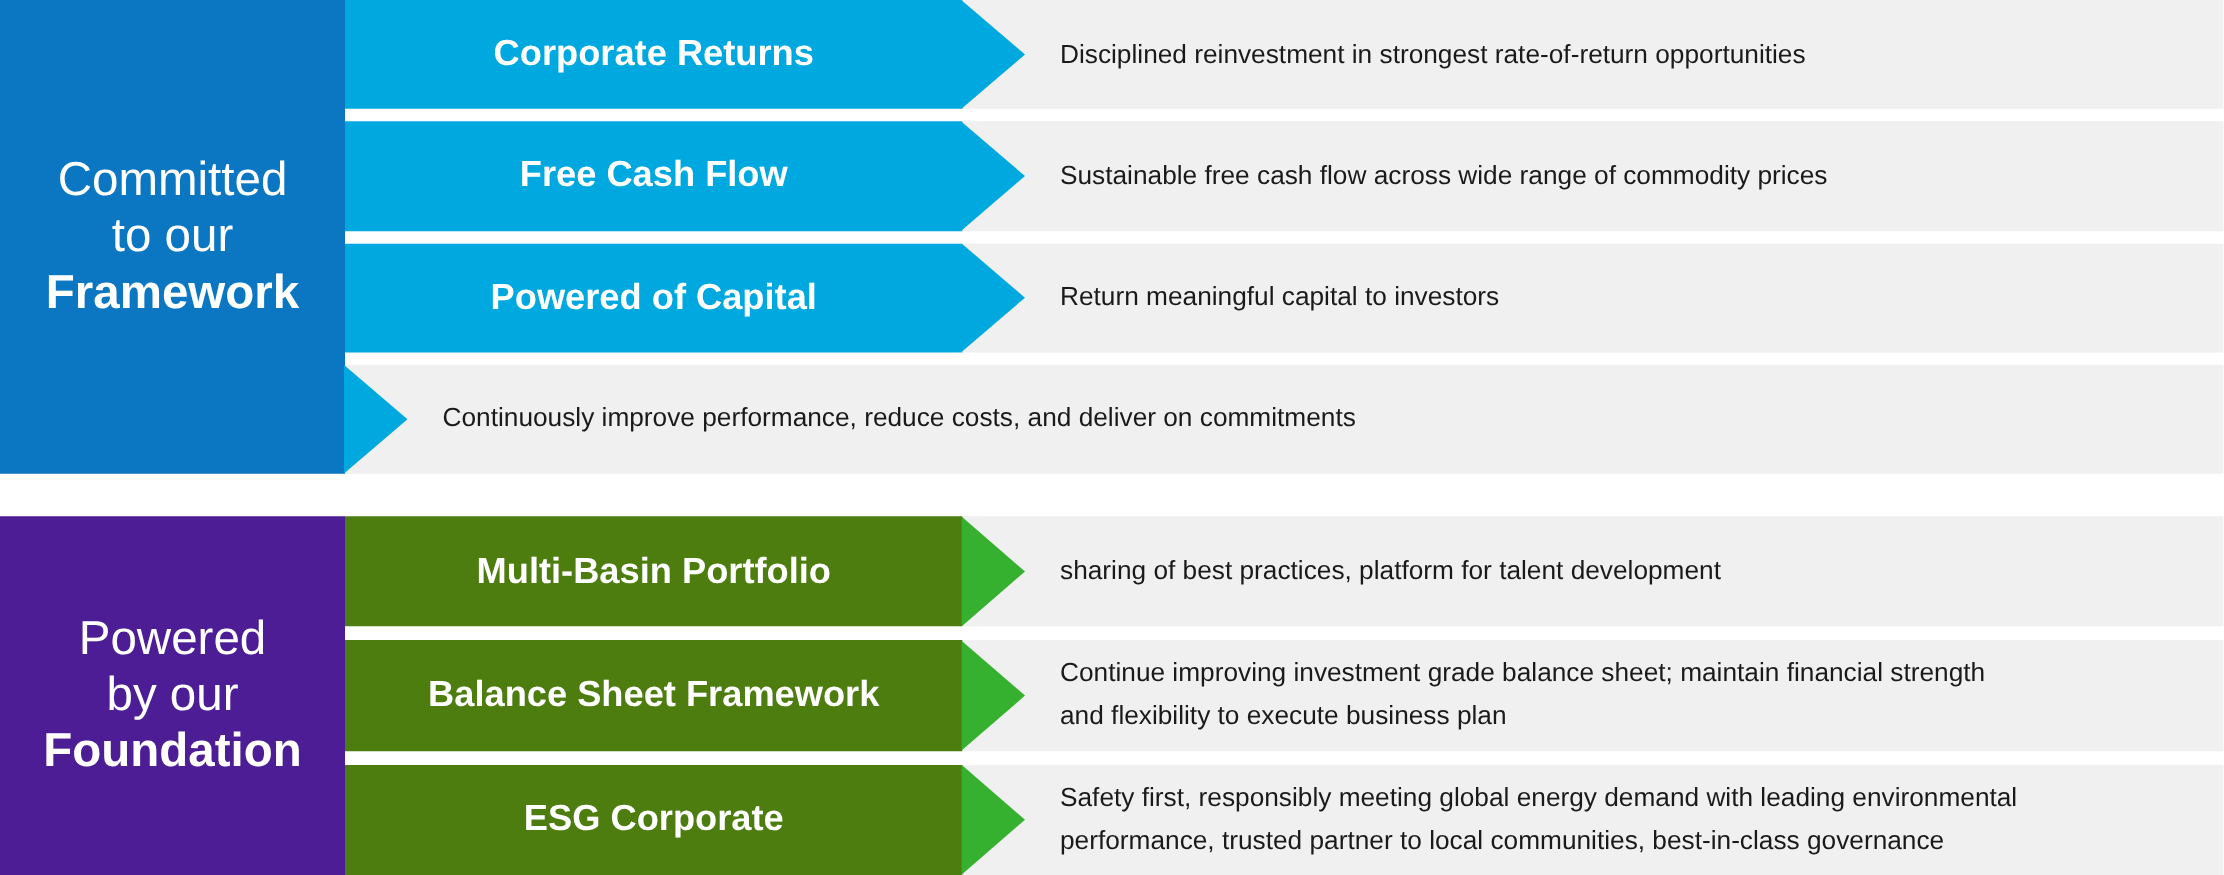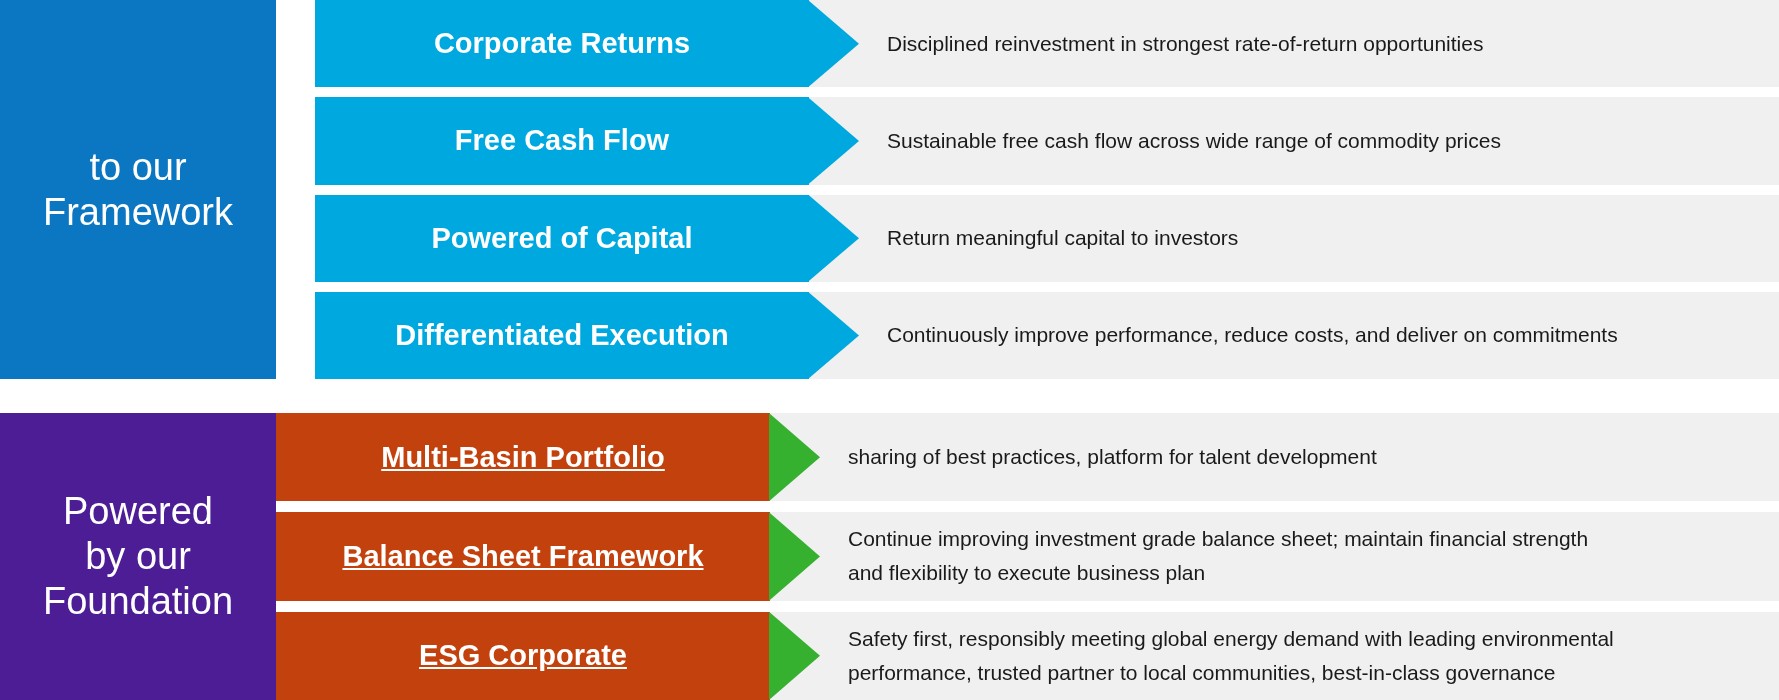--- a/index.html
+++ b/index.html
@@ -16,34 +16,34 @@
   .section-gap{height:34px;background:#ffffff;}
 
   .side-block{
     width:276px;flex:0 0 276px;
     display:flex;align-items:center;justify-content:center;
     color:#ffffff;text-align:center;
   }
   .side-block.blue{background:#0b76c1;}
   .side-block.green{background:#4c1d95;}
   .side-title{font-size:38px;line-height:45px;font-weight:400;}
-  .side-title .bold{font-weight:400;}
+  .side-title .bold{font-weight:700;}
 
   .rows{flex:1;display:flex;flex-direction:column;}
-  .sec-framework .rows{gap:10px;margin-left:39px;}
+  .sec-framework .rows{gap:10px;}
   .sec-foundation .rows{gap:11px;}
   .row{flex:1;display:flex;min-height:0;}
 
   .arrow-body{
     width:494px;flex:0 0 494px;
     display:flex;align-items:center;justify-content:center;
     color:#ffffff;font-weight:700;font-size:29px;
   }
   .sec-framework .arrow-body{background:#00a8e0;}
-  .sec-foundation .arrow-body{background:#c2410c;text-decoration:underline;}
+  .sec-foundation .arrow-body{background:#4d7c0f;}
 
   .desc{
     flex:1;position:relative;background:#f0f0f0;
     display:flex;flex-direction:column;justify-content:center;
     padding-left:78px;padding-right:40px;box-sizing:border-box;
     font-size:21px;line-height:34px;color:#1a1a1a;
   }
   .tip{
     position:absolute;left:-1px;top:0;height:100%;width:51px;
     clip-path:polygon(0 0,100% 50%,0 100%);
@@ -52,20 +52,21 @@
   .sec-foundation .tip{background:#35b02f;}
 </style>
 </head>
 <body>
 
 <div class="canvas">
 
   <section class="strip sec-framework">
     <div class="side-block blue">
       <div class="side-title">
+        <div>Committed</div>
         <div>to our</div>
         <div class="bold">Framework</div>
       </div>
     </div>
     <div class="rows">
 
       <div class="row">
         <div class="arrow-body">
           <span>Corporate Returns</span>
         </div>
@@ -92,23 +93,20 @@
           <span>Powered of Capital</span>
         </div>
         <div class="desc">
           <div class="tip"></div>
           <div>Return meaningful capital to investors</div>
           <div></div>
         </div>
       </div>
 
       <div class="row">
-        <div class="arrow-body">
-          <span>Differentiated Execution</span>
-        </div>
         <div class="desc">
           <div class="tip"></div>
           <div>Continuously improve performance, reduce costs, and deliver on commitments</div>
           <div></div>
         </div>
       </div>
 
     </div>
   </section>
 

